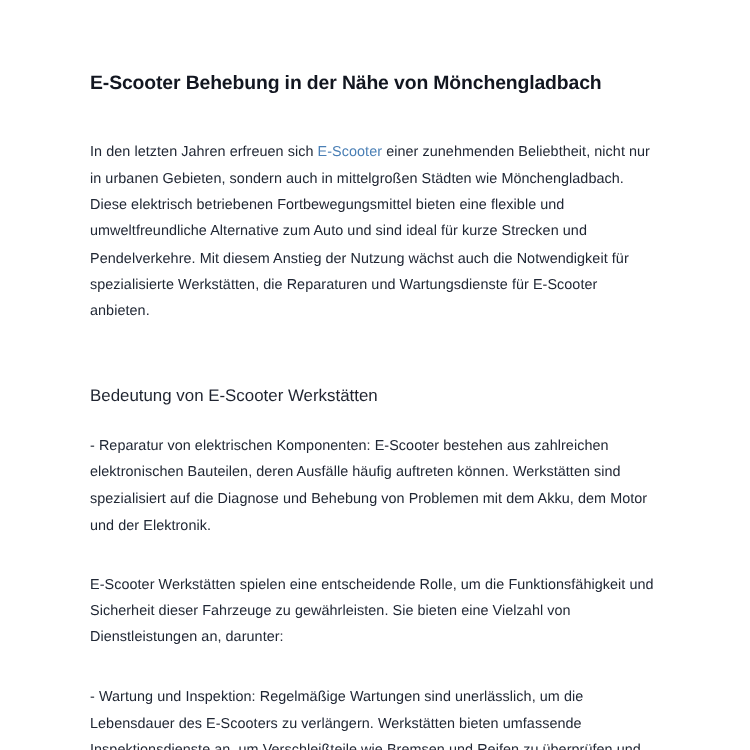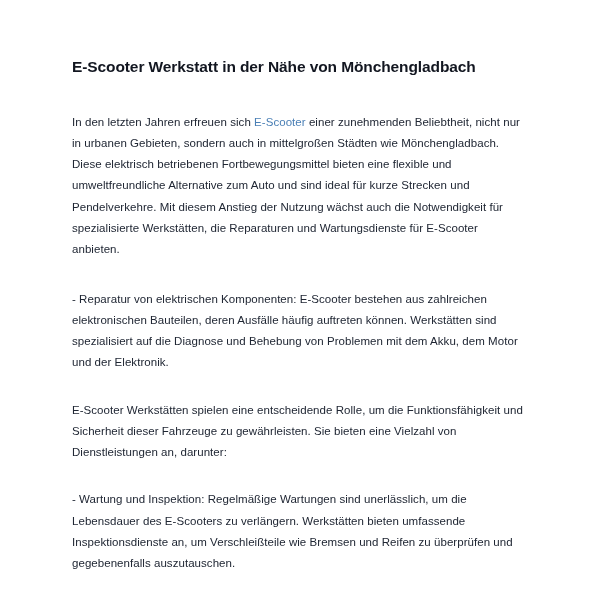--- a/index.html
+++ b/index.html
@@ -35,39 +35,40 @@
     color: #1f2430;
   }
   p.body-text {
     font-size: 11.5px;
     line-height: 1.85;
     margin: 0 0 26px 0;
     color: #202734;
     letter-spacing: 0.05px;
   }
   p.body-text.first {
-    margin-bottom: 22px;
+    margin-bottom: 40px;
   }
   .inline-link {
     color: #4a7fb5;
     text-decoration: none;
   }
   .spacer-sm { height: 6px; }
 </style>
 </head>
 <body>
 
 <div class="page">
 
-  <h1 class="article-title">E-Scooter Werkstatt in der Nähe von Mönchengladbach</h1>
+  <h1 class="article-title">E-Scooter Behebung in der Nähe von Mönchengladbach</h1>
 
   <p class="body-text first"><span>In den letzten Jahren erfreuen sich </span><a class="inline-link" href="#">E-Scooter</a><span> einer zunehmenden Beliebtheit, nicht nur in urbanen Gebieten, sondern auch in mittelgroßen Städten wie Mönchengladbach. Diese elektrisch betriebenen Fortbewegungsmittel bieten eine flexible und umweltfreundliche Alternative zum Auto und sind ideal für kurze Strecken und Pendelverkehre. Mit diesem Anstieg der Nutzung wächst auch die Notwendigkeit für spezialisierte Werkstätten, die Reparaturen und Wartungsdienste für E-Scooter anbieten.</span></p>
 
   <div class="spacer-sm"></div>
 
+  <h2 class="section-heading">Bedeutung von E-Scooter Werkstätten</h2>
 
   <p class="body-text">- Reparatur von elektrischen Komponenten: E-Scooter bestehen aus zahlreichen elektronischen Bauteilen, deren Ausfälle häufig auftreten können. Werkstätten sind spezialisiert auf die Diagnose und Behebung von Problemen mit dem Akku, dem Motor und der Elektronik.</p>
 
   <p class="body-text">E-Scooter Werkstätten spielen eine entscheidende Rolle, um die Funktionsfähigkeit und Sicherheit dieser Fahrzeuge zu gewährleisten. Sie bieten eine Vielzahl von Dienstleistungen an, darunter:</p>
 
   <p class="body-text">- Wartung und Inspektion: Regelmäßige Wartungen sind unerlässlich, um die Lebensdauer des E-Scooters zu verlängern. Werkstätten bieten umfassende Inspektionsdienste an, um Verschleißteile wie Bremsen und Reifen zu überprüfen und gegebenenfalls auszutauschen.</p>
 
 </div>
 
 </body></html>

